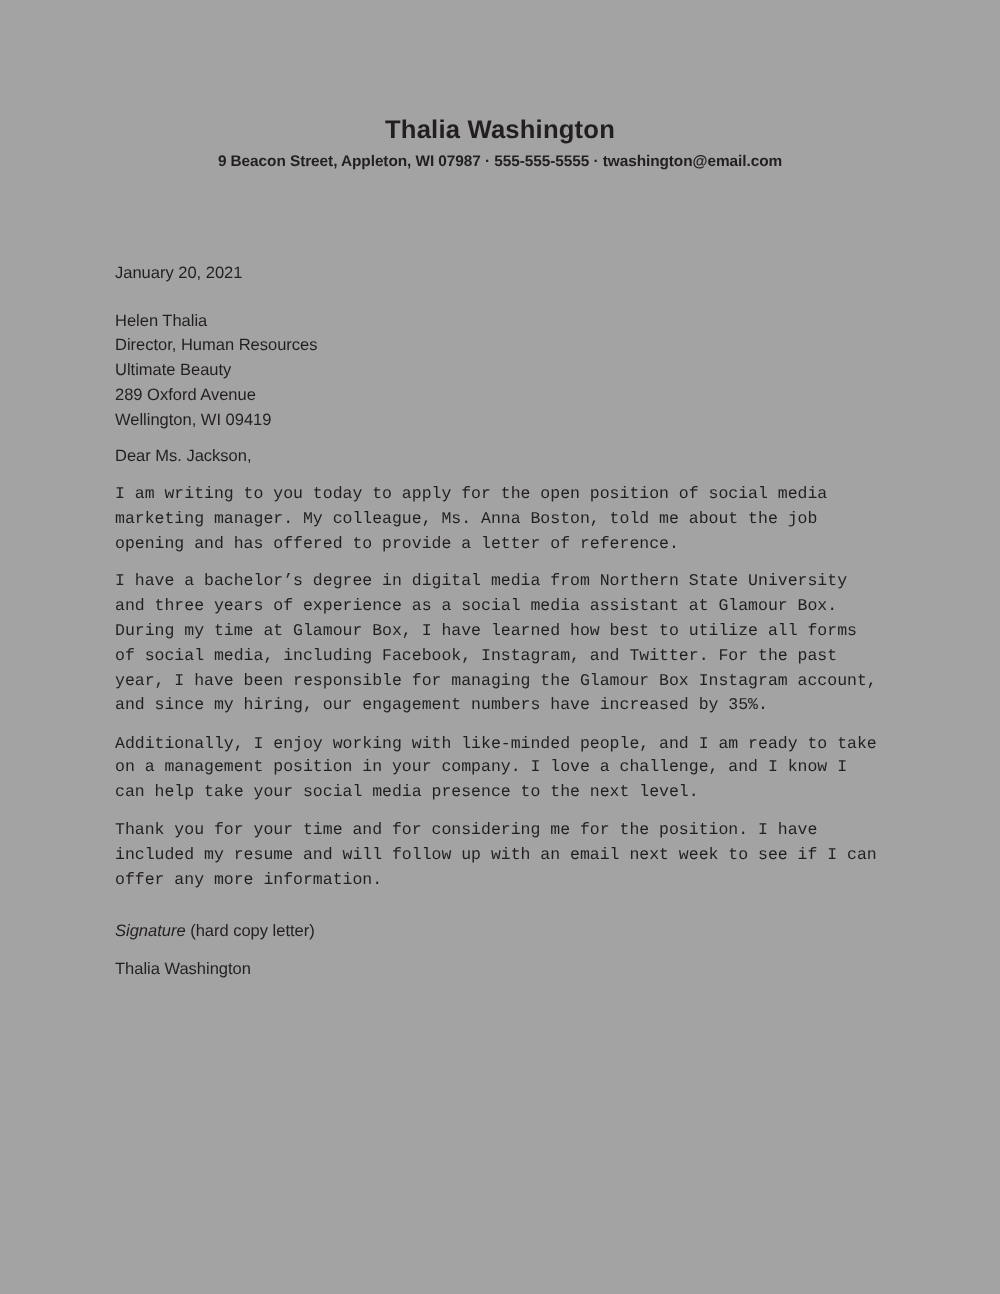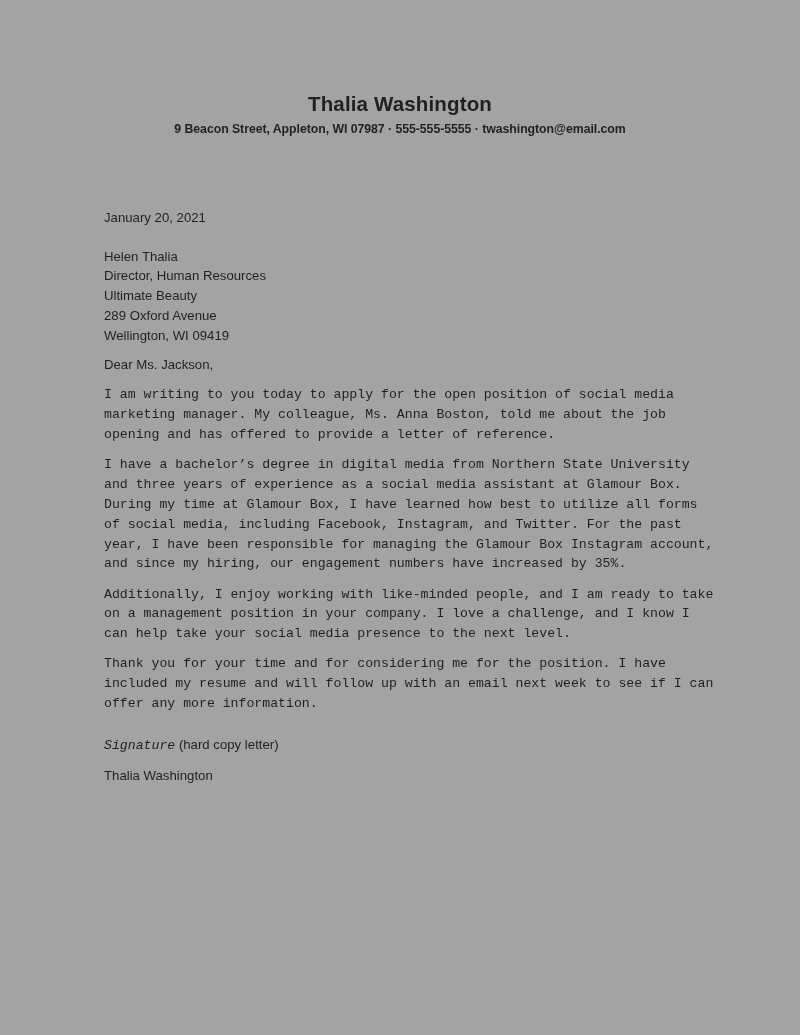--- a/index.html
+++ b/index.html
@@ -36,21 +36,21 @@
   }
   .letterhead-contact {
     font-size: 12.3px;
     font-weight: 600;
     letter-spacing: -0.05px;
     margin-top: 6px;
     color: #231f20;
   }
   .body-block {
     position: absolute;
-    left: 104px;
+    left: 92px;
     top: 208px;
     width: 616px;
   }
   .line {
     font-size: 13.2px;
     line-height: 19.7px;
     color: #231f20;
   }
   .para {
     font-size: 13.2px;
@@ -58,21 +58,20 @@
     color: #231f20;
     margin: 0;
     font-family: Liberation Mono, monospace;
   }
   .gap-date { height: 19px; }
   .gap-sm { height: 10px; }
   .gap-para { height: 10.5px; }
   .addr-group .line { white-space: nowrap; }
   .sig-italic {
     font-style: italic;
-    font-family: Liberation Mono, monospace;
   }
 </style>
 </head>
 <body>
 
 <div class="page">
 
   <div class="letterhead">
     <div class="letterhead-name">Thalia Washington</div>
     <div class="letterhead-contact">9 Beacon Street, Appleton, WI 07987 · 555-555-5555 · twashington@email.com</div>

